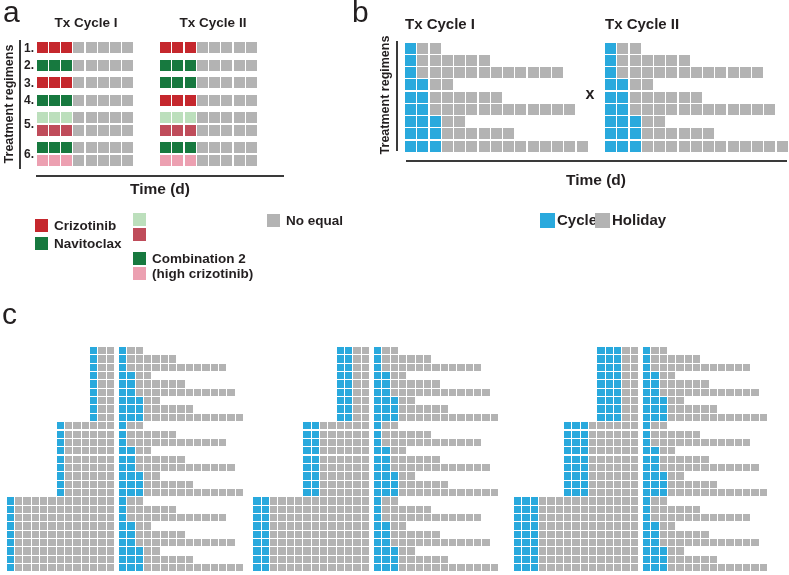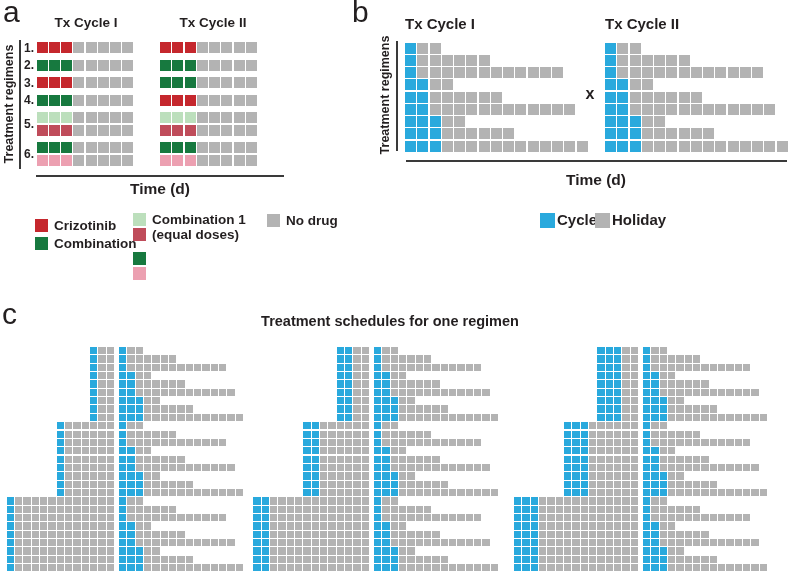--- a/index.html
+++ b/index.html
@@ -215,41 +215,41 @@
     </div>
   <div class="hline" style="left:36px;top:175px;width:248px"></div>
   <div class="xlab" style="left:160px;top:189px">Time (d)</div>
 
   <div class="leg" style="left:35px;top:218.5px">
     <span class="sw sw13" style="background: rgb(197, 39, 45);"></span>
     <span class="legtxt">Crizotinib</span>
   </div>
   <div class="leg" style="left:35px;top:237px">
     <span class="sw sw13" style="background: rgb(23, 121, 63);"></span>
-    <span class="legtxt">Combination</span>
+    <span class="legtxt">Navitoclax</span>
   </div>
   <div class="leg" style="left:133px;top:213px">
     <span class="swcol">
       <span class="sw sw13" style="background: rgb(188, 223, 188);"></span>
       <span class="sw sw13" style="background: rgb(191, 76, 90);"></span>
-    </span>
-    <span class="legtxt two">
-      <span>Combination 1</span>
-      <span>(equal doses)</span>
     </span>
   </div>
   <div class="leg" style="left:133px;top:252px">
     <span class="swcol">
       <span class="sw sw13" style="background: rgb(23, 121, 63);"></span>
       <span class="sw sw13" style="background: rgb(236, 160, 177);"></span>
     </span>
+    <span class="legtxt two">
+      <span>Combination 2</span>
+      <span>(high crizotinib)</span>
+    </span>
   </div>
   <div class="leg" style="left:267px;top:213.5px">
     <span class="sw sw13" style="background: rgb(179, 179, 179);"></span>
-    <span class="legtxt">No drug</span>
+    <span class="legtxt">No equal</span>
   </div>
 
   <div class="plabel" style="left:352px;top:-3px">b</div>
   <div class="ctitle b" style="left:405px;top:23px">Tx Cycle I</div>
   <div class="ctitle b" style="left:605px;top:23px">Tx Cycle II</div>
   <div class="vline" style="left:396px;top:41px;height:110px"></div>
   <div class="ylab" style="left:385px;top:95px">Treatment regimens</div>
   <div id="gridB">
       <div class="srow b" style="left: 405px; top: 42.5px;">
         <span class="sq sqb" style="background:#29a9dd"></span>
@@ -451,21 +451,20 @@
   <div class="leg" style="left:540px;top:213px;gap:2.5px;align-items:center">
     <span class="sw sw14" style="background: rgb(41, 169, 221);"></span>
     <span class="legtxt bsize">Cycle</span>
   </div>
   <div class="leg" style="left:595px;top:213px;gap:2.5px;align-items:center">
     <span class="sw sw14" style="background: rgb(179, 179, 179);"></span>
     <span class="legtxt bsize">Holiday</span>
   </div>
 
   <div class="plabel" style="left:2px;top:299px">c</div>
-  <div class="ptitle" style="left:390px;top:321px">Treatment schedules for one regimen</div>
   <div id="gridC">
       <div class="srow c" style="left: 6.5px; top: 347px;">
         <span class="c1part" style="width:107.5px">
           <span class="sq sqc" style="background:#29a9dd"></span>
           <span class="sq sqc" style="background:#b3b3b3"></span>
           <span class="sq sqc" style="background:#b3b3b3"></span>
         </span>
         <span class="c2part">
           <span class="sq sqc" style="background:#29a9dd"></span>
           <span class="sq sqc" style="background:#b3b3b3"></span>

